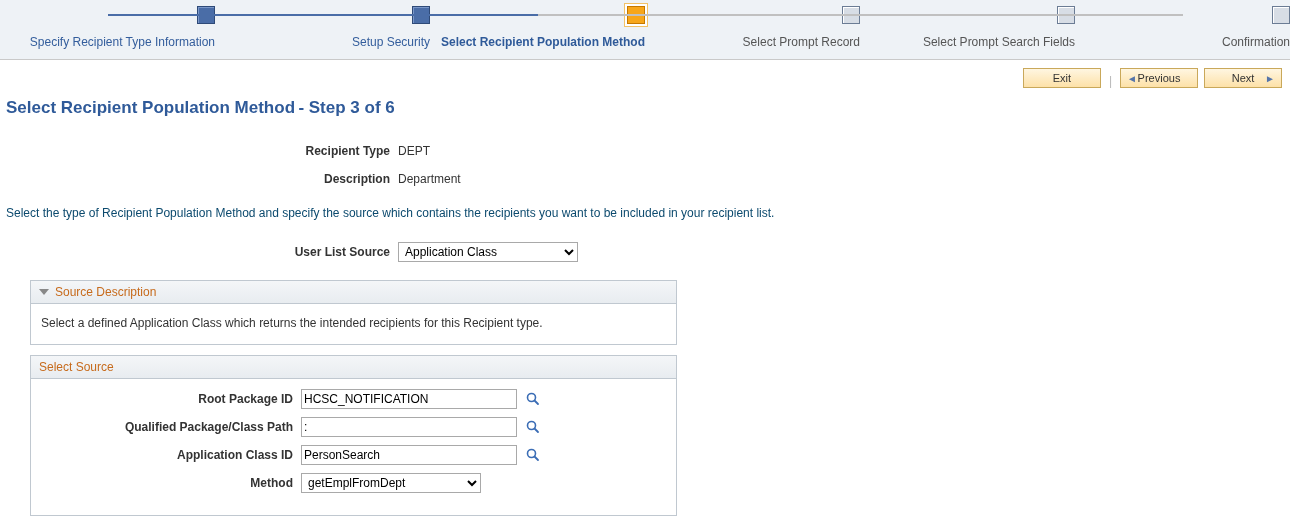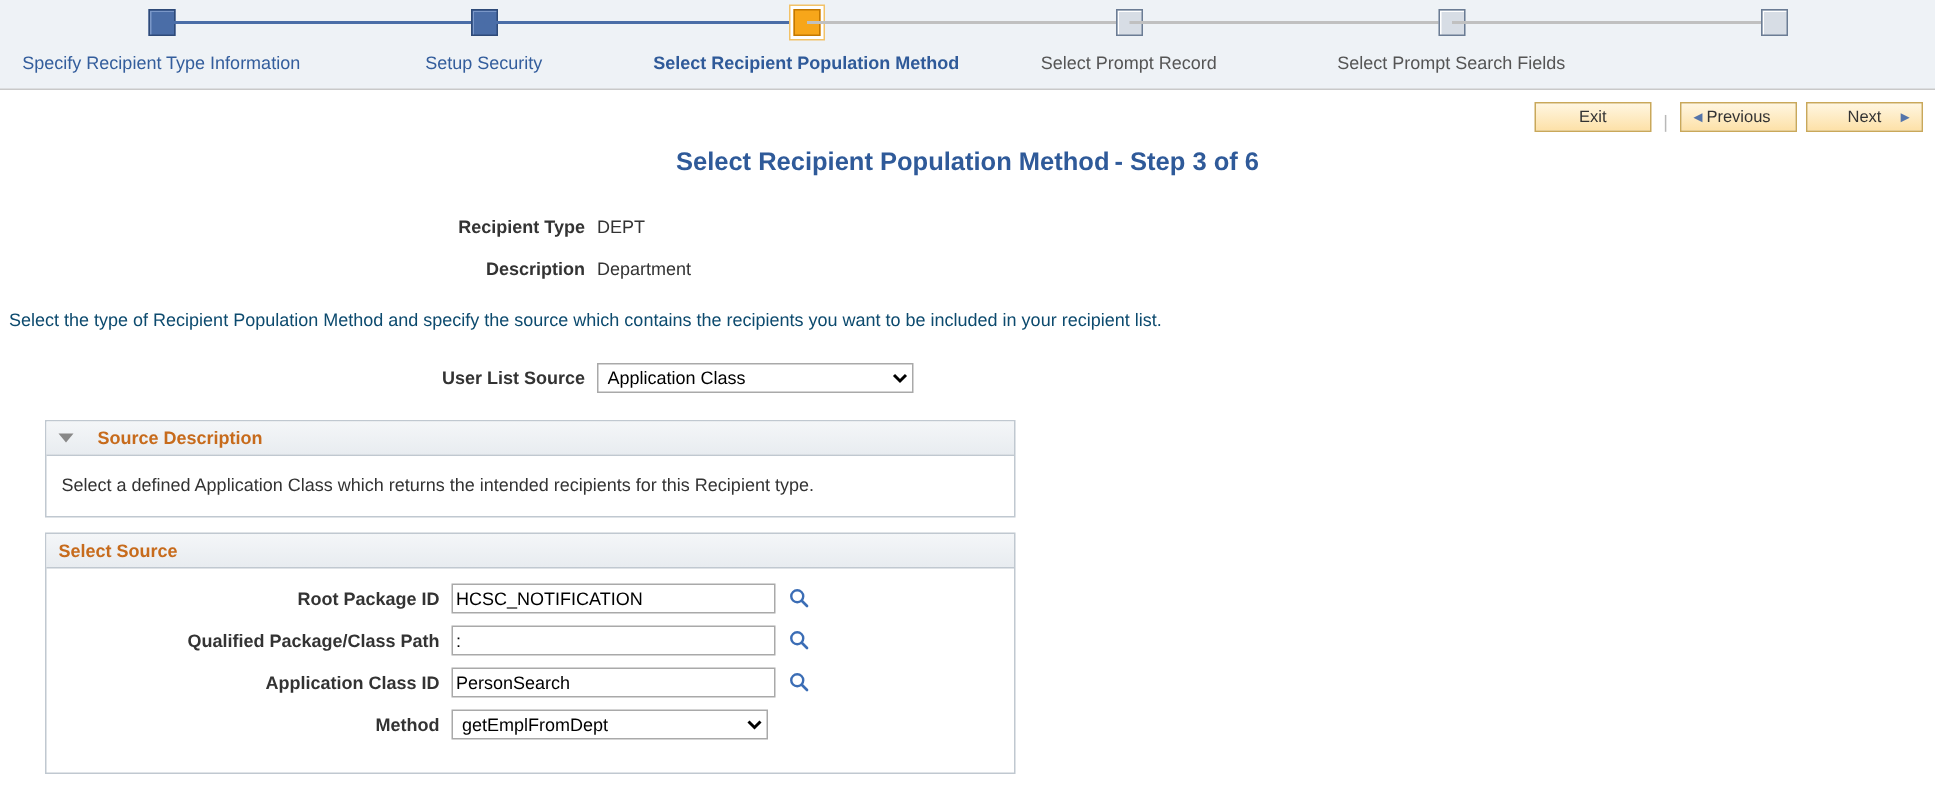--- a/index.html
+++ b/index.html
@@ -15,21 +15,21 @@
     background: #eef2f6;
     border-bottom: 1px solid #c9c9c9;
     padding: 6px 0 10px 0;
   }
   .train-row {
     display: flex;
     align-items: flex-start;
   }
   .train-step {
     position: relative;
-    text-align: center;
+    text-align: right;
     flex: 1 1 0;
   }
   .train-box {
     width: 16px;
     height: 16px;
     border: 1px solid #6b7c94;
     background: #d7dde5;
     display: inline-block;
     box-shadow: inset 1px 1px 0 #fff;
   }
@@ -84,21 +84,21 @@
     font-size: 10px;
     color: #5575aa;
   }
   .btn .arrow-left { left: 6px; }
   .btn .arrow-right { right: 6px; }
   .sep {
     color: #b8b8b8;
     padding: 0 2px;
   }
   
-  .pagetitle-wrap { padding: 10px 6px 4px 6px; text-align: center; }
+  .pagetitle-wrap { padding: 10px 6px 4px 6px; }
   .pagetitle {
     color: #2f5a99;
     font-size: 17px;
     font-weight: bold;
   }
   
   .kv {
     display: grid;
     grid-template-columns: 390px 1fr;
     column-gap: 8px;
@@ -111,39 +111,38 @@
   
   select.ps, input.ps {
     font-family: inherit;
     font-size: 12px;
     border: 1px solid #a9a9a9;
     height: 20px;
     padding: 0 2px;
     box-sizing: border-box;
     background: #fff;
   }
-  select.ps { width: 211px; }
+  select.ps { width: 180px; }
   input.ps { width: 216px; }
   
   .groupbox {
     border: 1px solid #c0c8d0;
     margin: 10px 0 0 30px;
     width: 645px;
     background: #fff;
   }
   .groupbox .gbhead {
     background: linear-gradient(#f4f6f8, #e8ecf0);
     border-bottom: 1px solid #c0c8d0;
     color: #c76b1c;
     font-size: 12px;
     padding: 4px 8px;
     display: flex;
     align-items: center;
-    gap: 16px;
-    font-weight: bold;
+    gap: 6px;
   }
   .groupbox .gbhead.noicon { padding-left: 8px; }
   .gb-arrow {
     width: 0; height: 0;
     border-left: 5px solid transparent;
     border-right: 5px solid transparent;
     border-top: 6px solid #888;
     display: inline-block;
   }
   .groupbox .gbbody {
@@ -196,20 +195,21 @@
     </div>
 
     <div class="train-step">
       <span class="train-box"></span>
       <div class="train-label future">Select Prompt Search Fields</div>
       <div class="train-line future" style="left:50%; right:-50%;"></div>
     </div>
 
     <div class="train-step">
       <span class="train-box"></span>
+      <div class="train-label future">Confirmation</div>
     </div>
   </div>
 </div>
 
 <div class="actionbar">
   <button class="btn">
     <span>Exit</span>
   </button>
   <span class="sep">|</span>
   <button class="btn">

